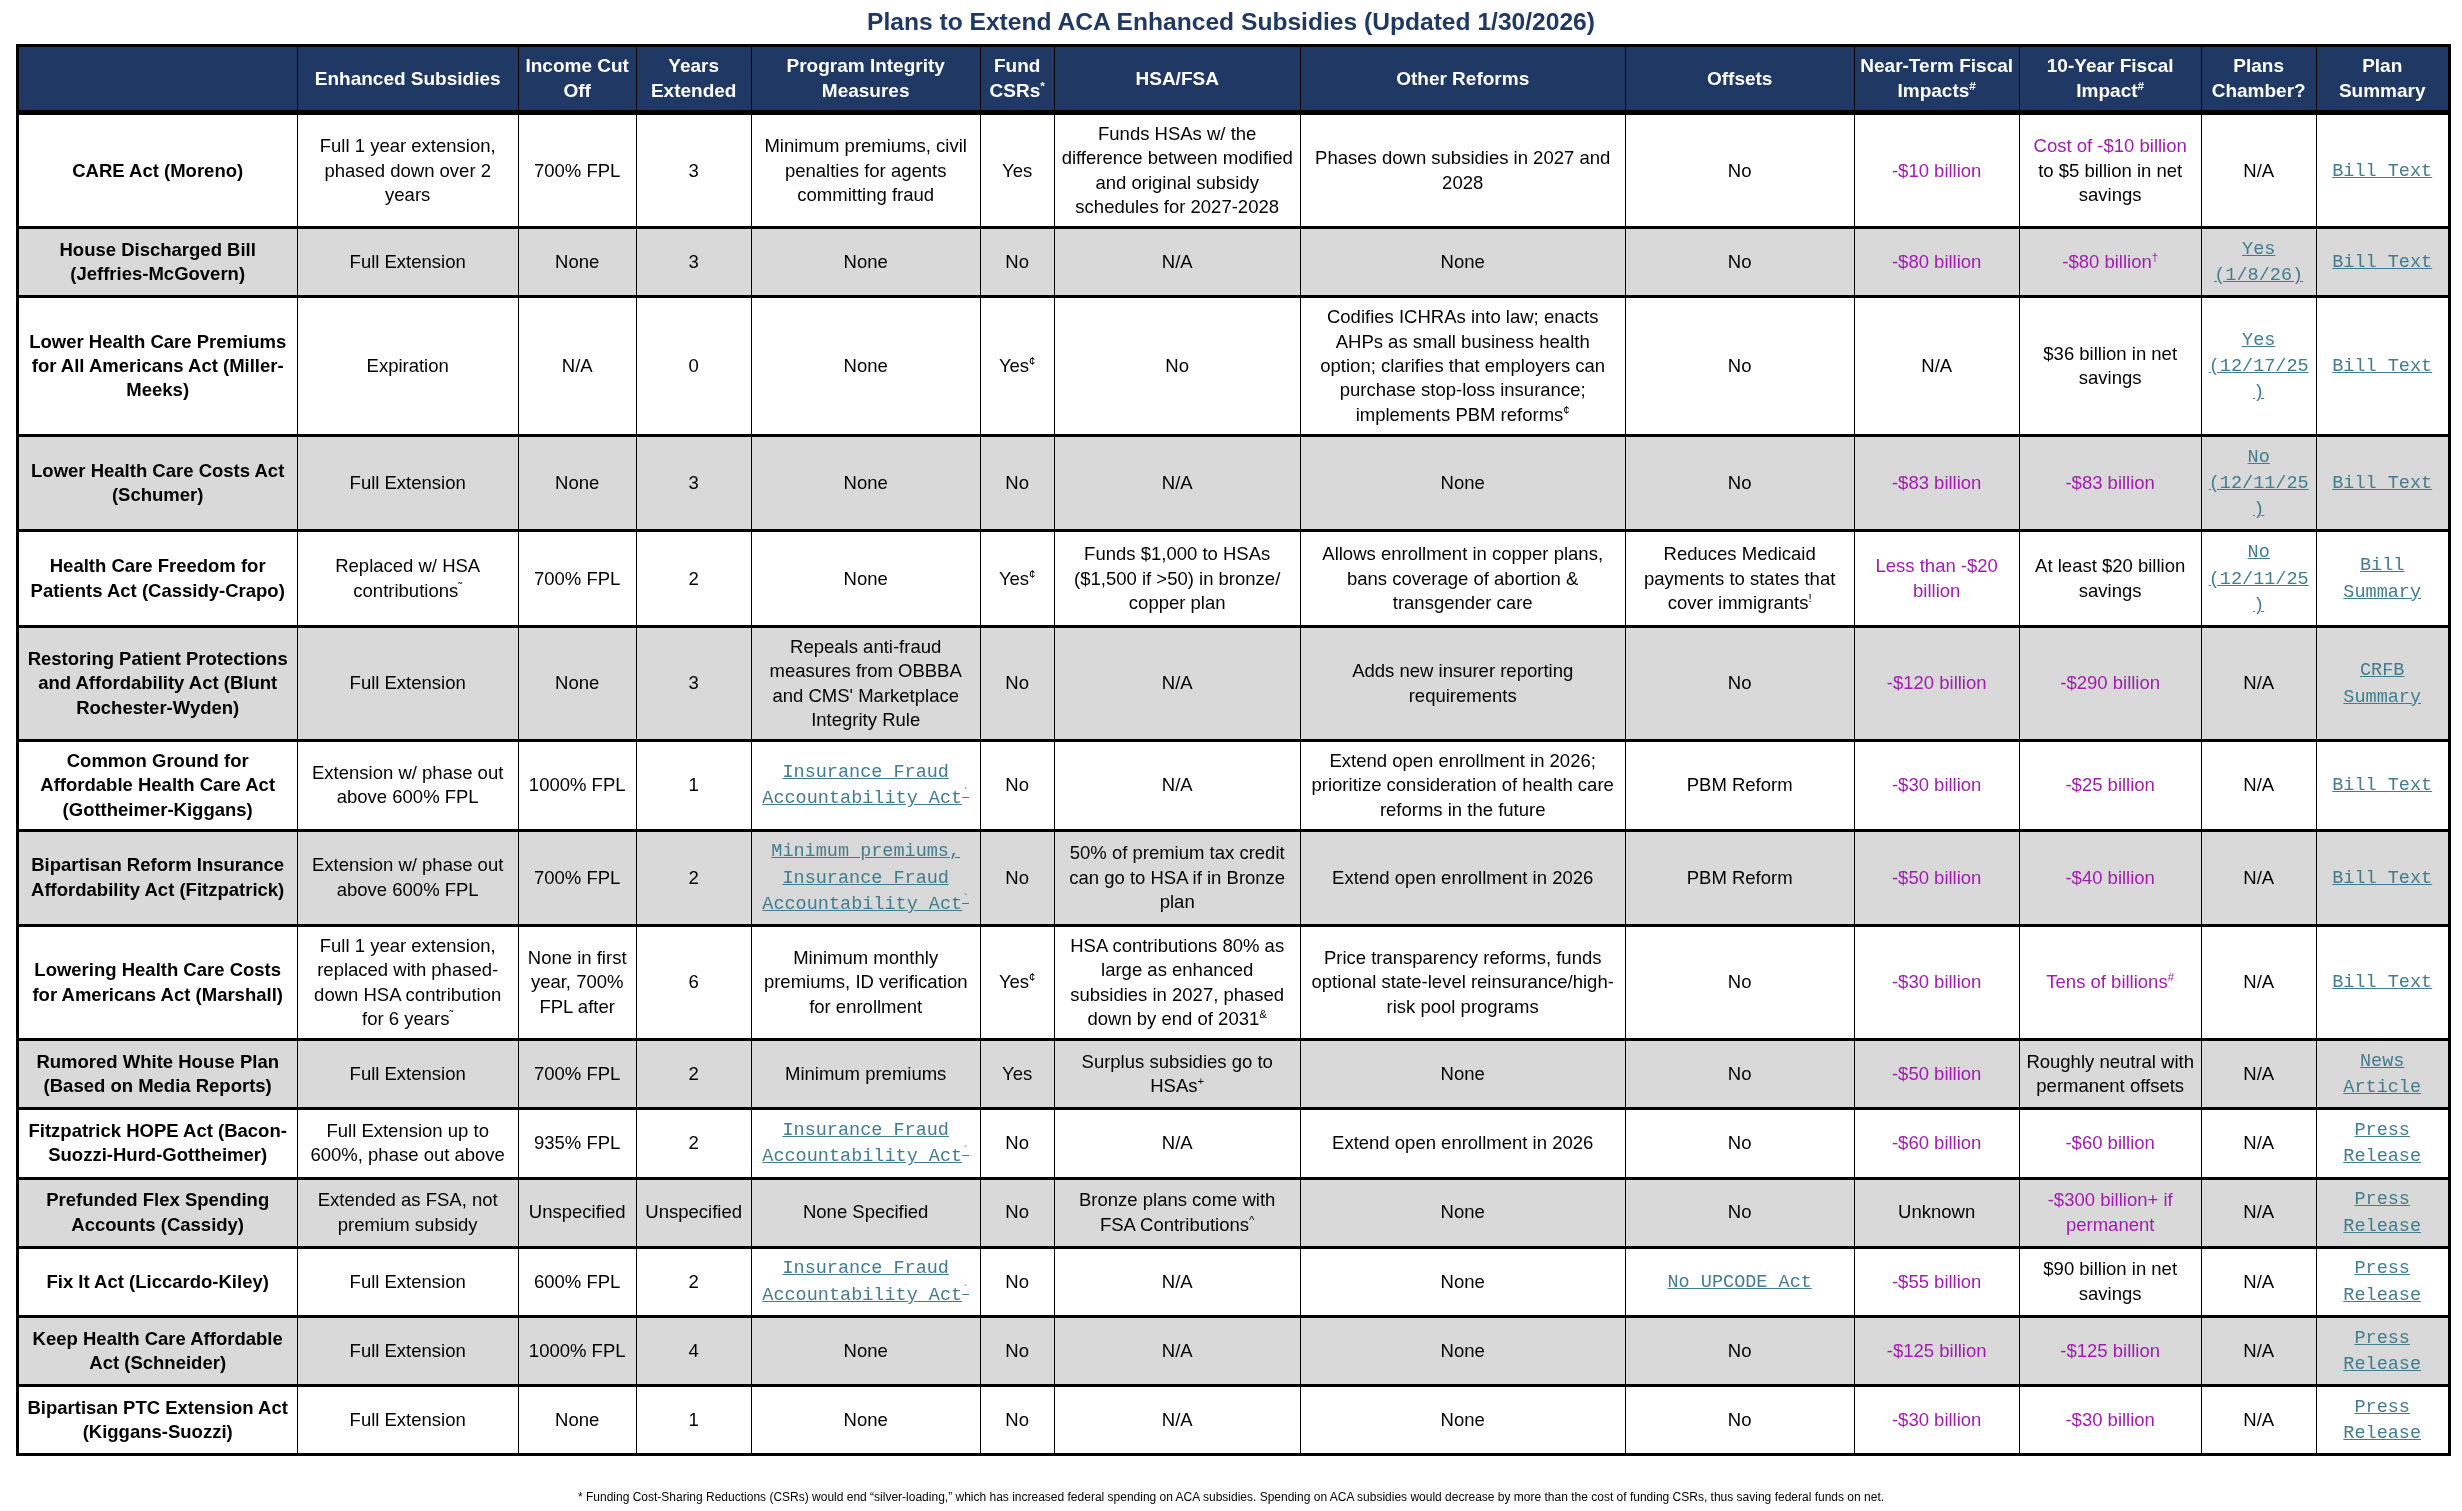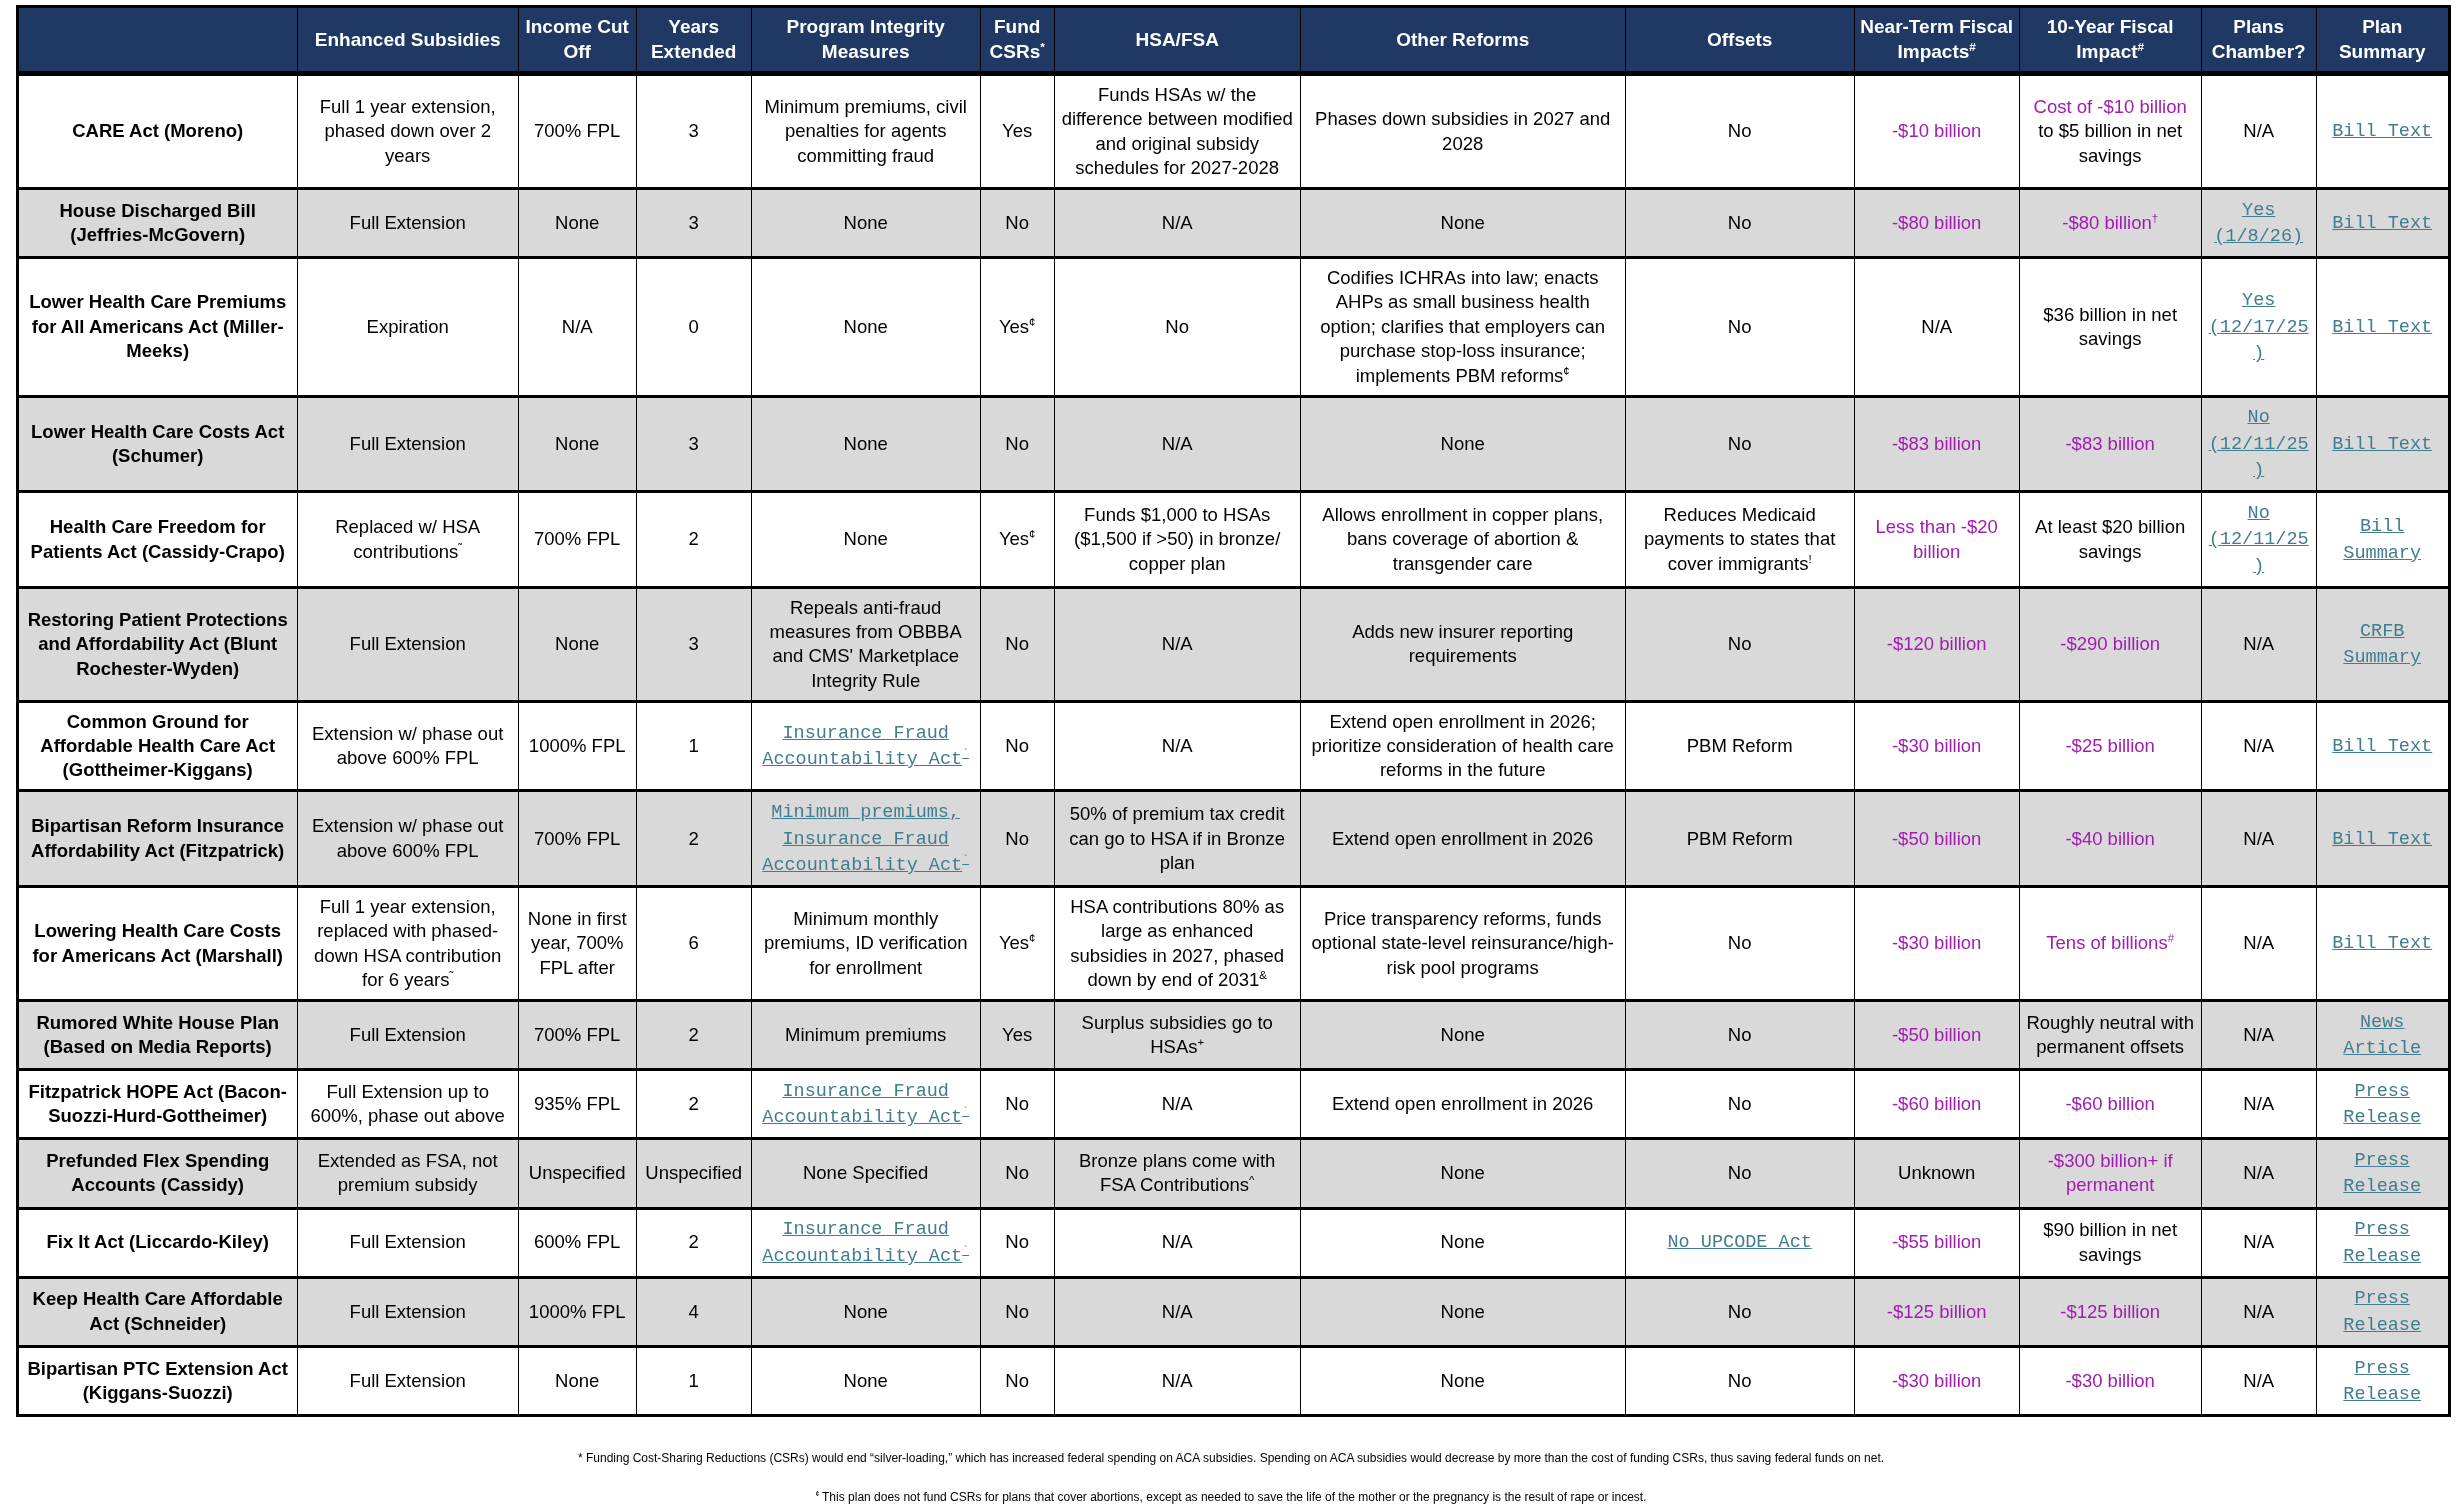--- a/index.html
+++ b/index.html
@@ -19,20 +19,21 @@
   .footnotes p{font-size:12px;line-height:1.5;margin:0 0 21px 0;text-align:center;}
   .fsym{font-weight:normal;}
   col.c-plan{width:280px}col.c-es{width:221px}col.c-ico{width:118px}col.c-ye{width:115px}
   col.c-pim{width:229px}col.c-fc{width:74px}col.c-hf{width:246px}col.c-or{width:325px}
   col.c-off{width:229px}col.c-nt{width:165px}col.c-ty{width:182px}col.c-pc{width:115px}col.c-ps{width:133px}
 </style>
 </head>
 <body>
 
 <div class="page">
+  <div class="page-title">Plans to Extend ACA Enhanced Subsidies (Updated 1/30/2026)</div>
   <table>
     <colgroup>
       <col class="c-plan">
         <col class="c-es">
         <col class="c-ico">
         <col class="c-ye">
         <col class="c-pim">
       <col class="c-fc">
         <col class="c-hf">
         <col class="c-or">

